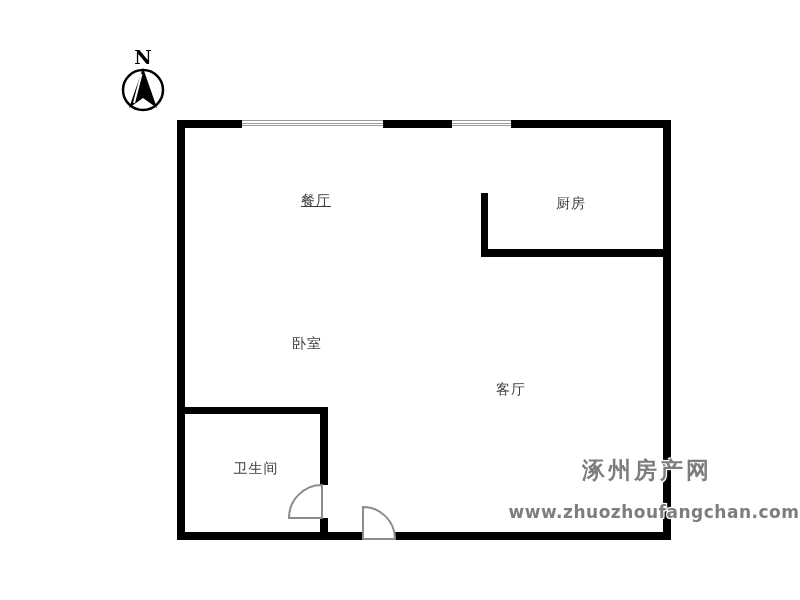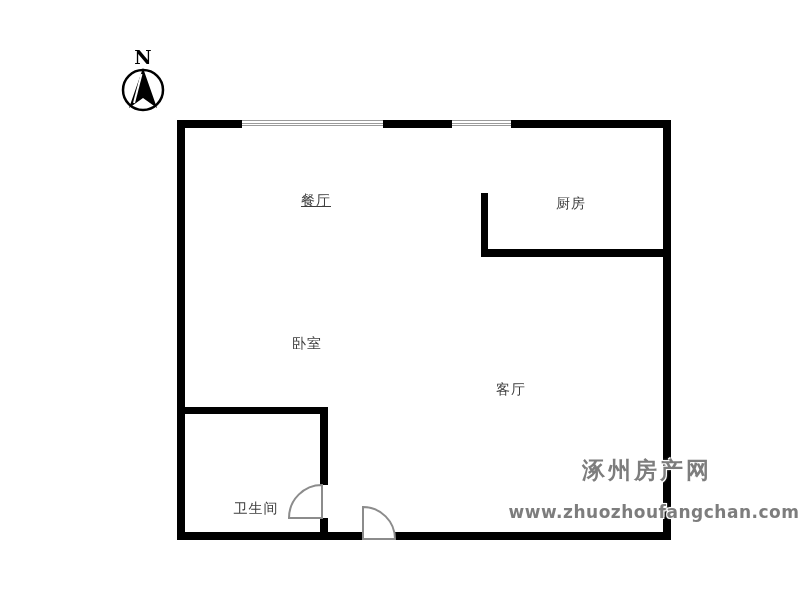--- a/index.html
+++ b/index.html
@@ -76,18 +76,18 @@
 
   <svg class="doors-svg" viewBox="0 0 800 600">
     <path class="door-path" d="M322,485 A33,33 0 0 0 289,518 L322,518 Z"></path>
     <path class="door-path" d="M363,507 A32,32 0 0 1 395,539 L363,539 Z"></path>
   </svg>
 
   <div class="room-label" style="left:316px;top:201px;text-decoration:underline;">餐厅</div>
   <div class="room-label" style="left:571px;top:204px;">厨房</div>
   <div class="room-label" style="left:307px;top:344px;text-align:right;">卧室</div>
   <div class="room-label" style="left:511px;top:390px;">客厅</div>
-  <div class="room-label" style="left:256px;top:469px;margin-top:40px;">卫生间</div>
+  <div class="room-label" style="left:256px;top:469px;">卫生间</div>
 
   <div class="watermark-name">涿州房产网</div>
   <div class="watermark-url">www.zhuozhoufangchan.com</div>
 
 </div>
 
 </body></html>

